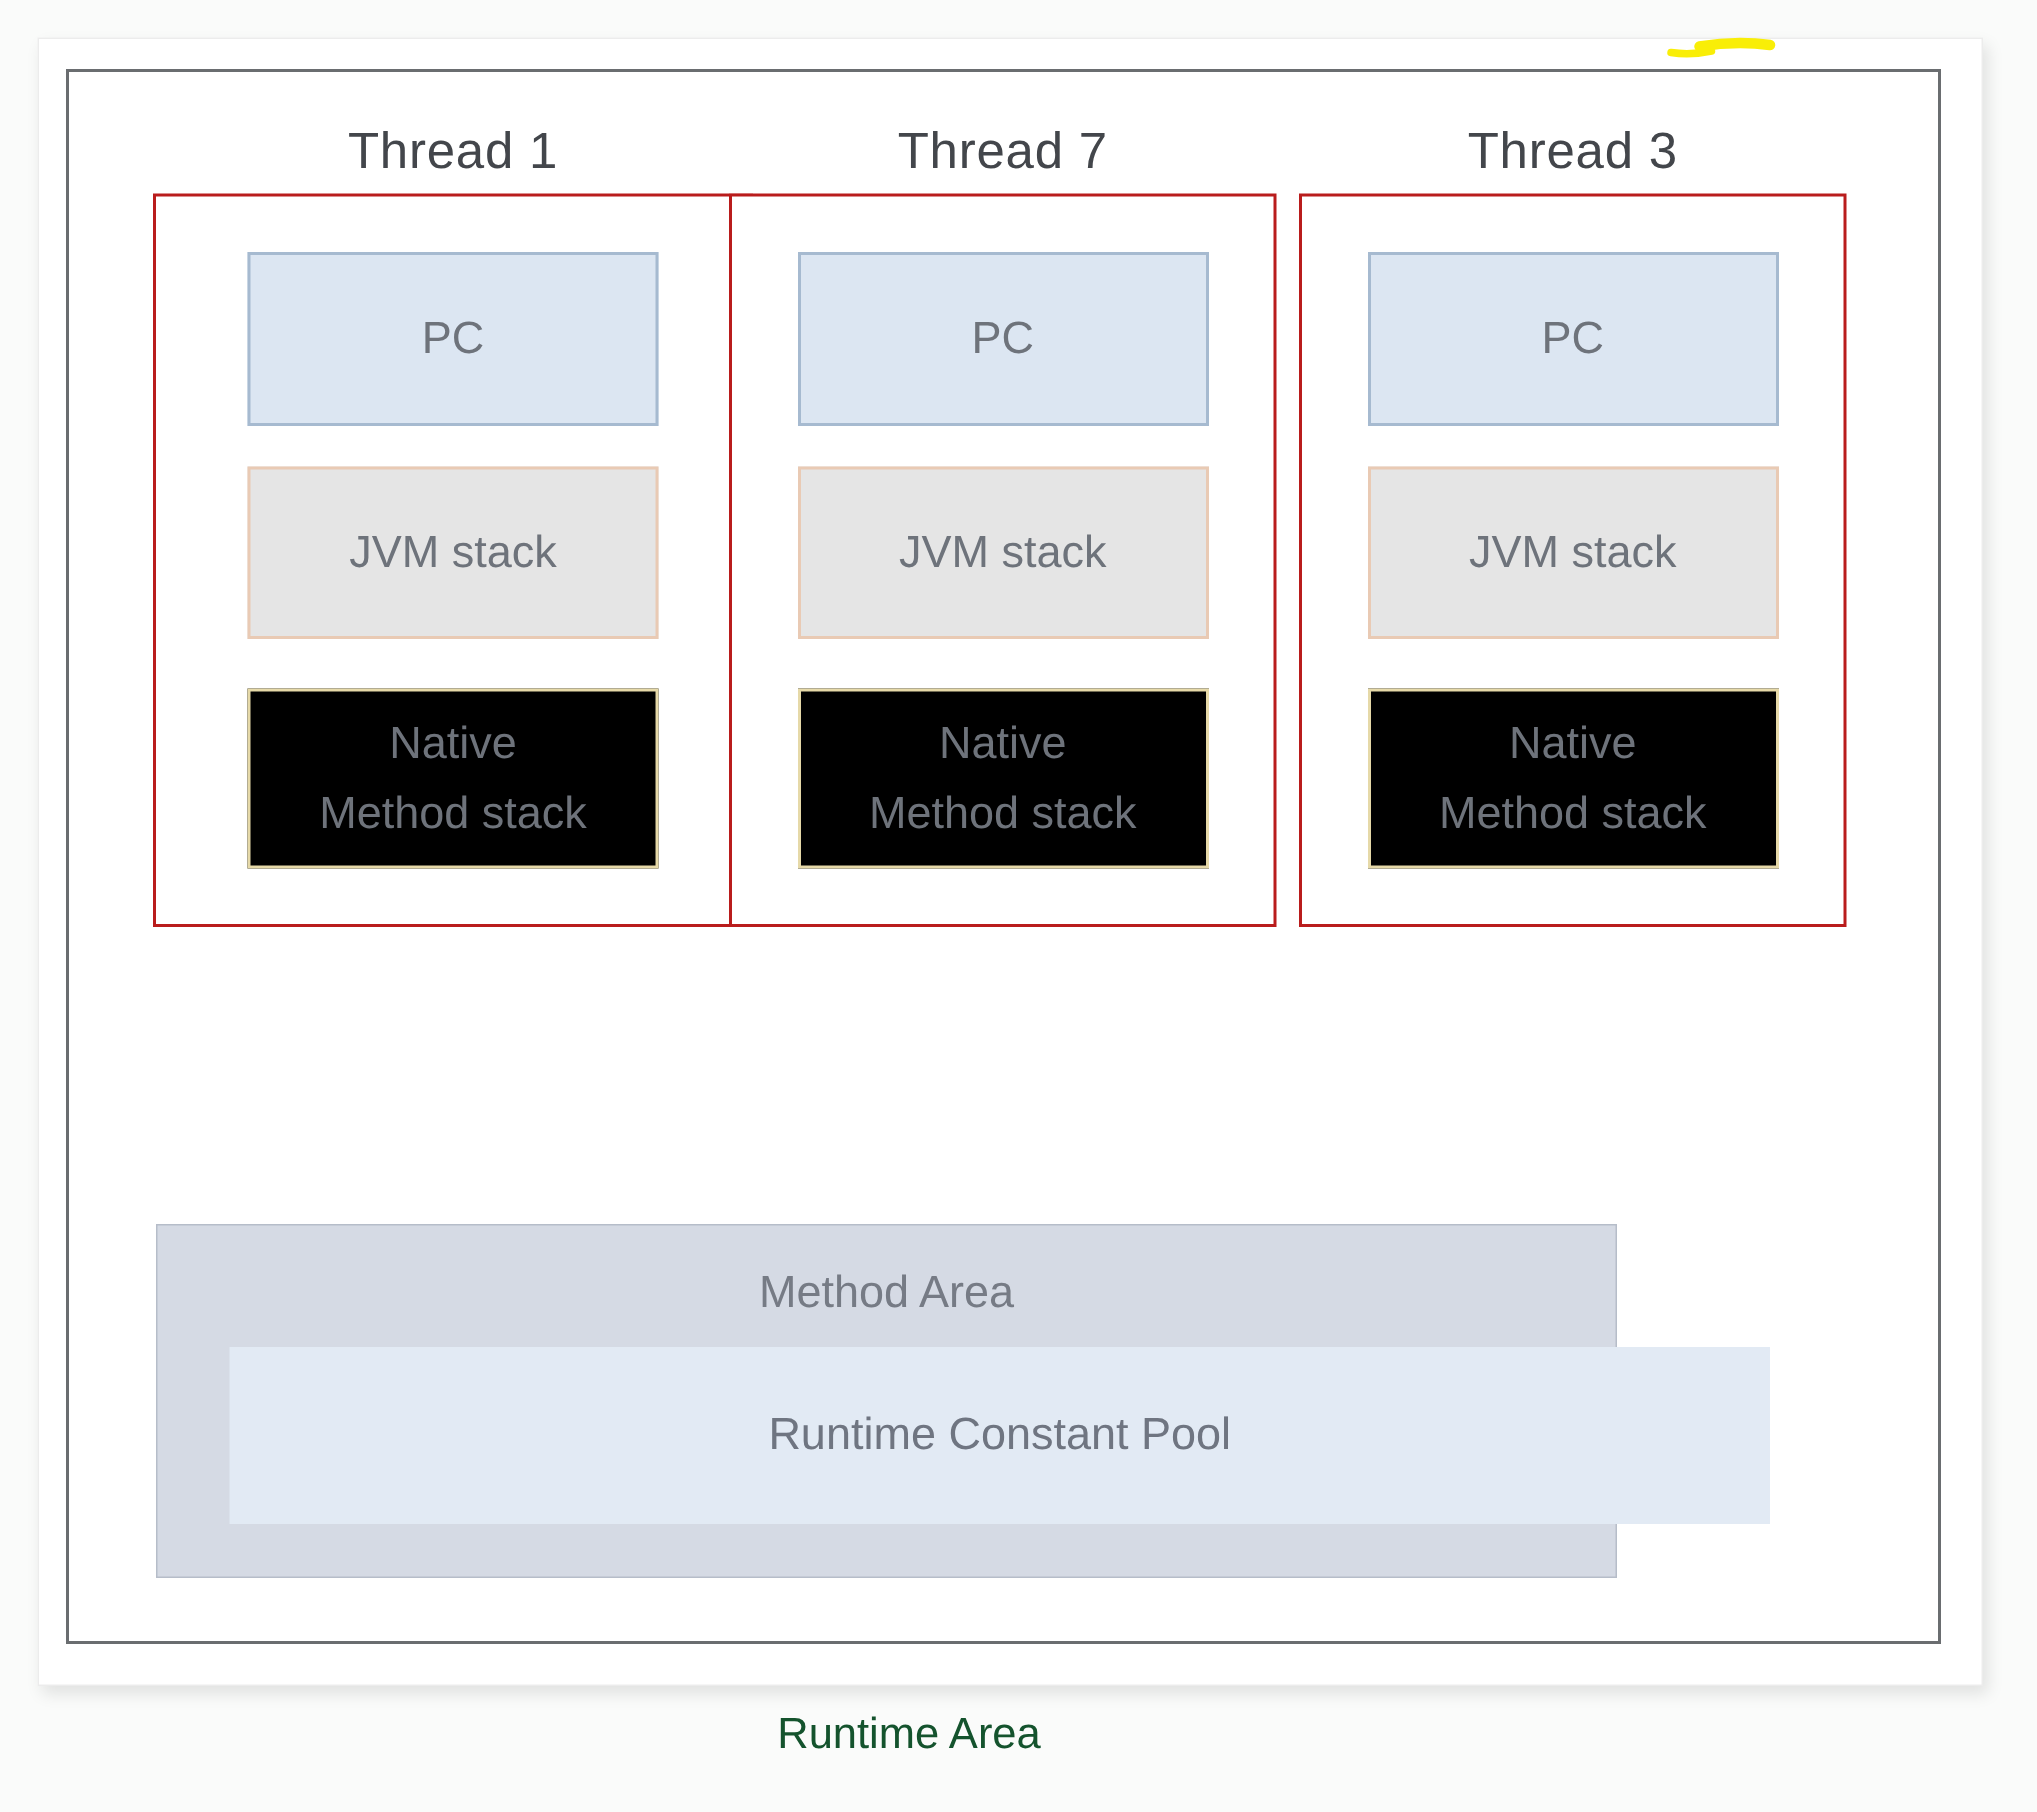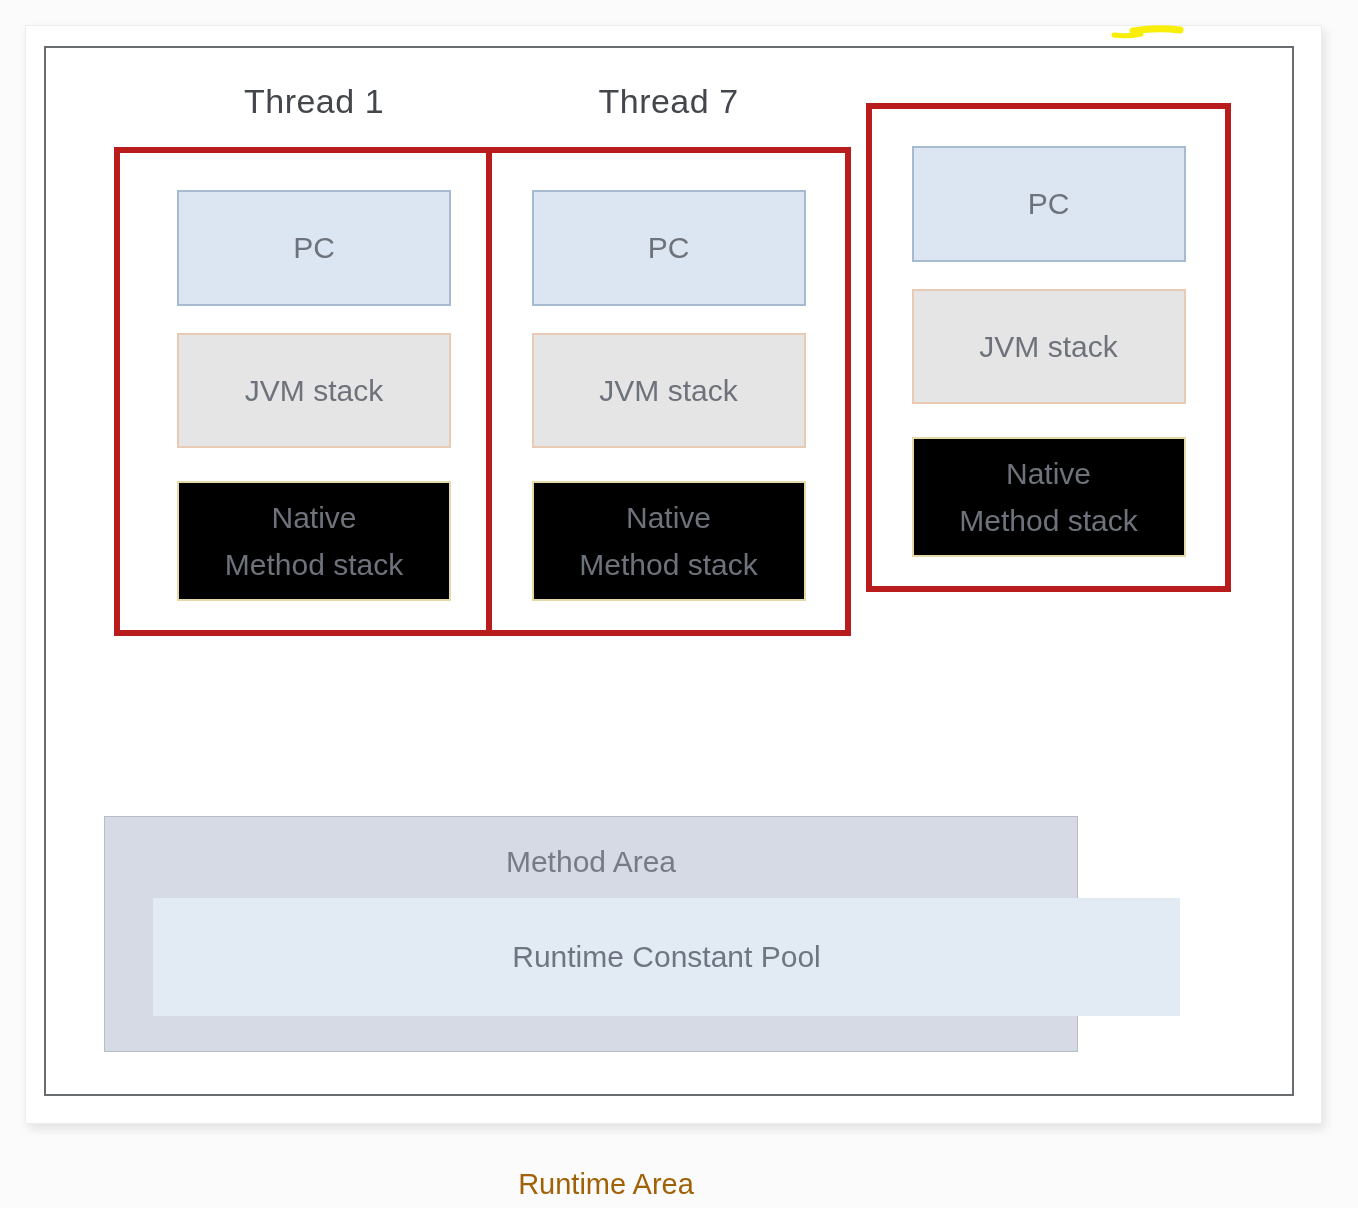--- a/index.html
+++ b/index.html
@@ -24,36 +24,36 @@
   .outline {
     position: absolute;
     left: 18px; top: 20px;
     width: 1250px; height: 1050px;
     border: 2px solid #6a6d70;
     background: #ffffff;
   }
 
   
   .thread { position: absolute; top: 53px; width: 365px; }
-  .thread-1 { left: 88px;  width: 400px; }
+  .thread-1 { left: 76px;  width: 400px; }
   .thread-2 { left: 460px; }
   .thread-3 { left: 840px; }
 
   .thread-title {
     height: 44px;
     line-height: 44px;
     text-align: center;
     font-size: 34px;
     color: #43464b;
     letter-spacing: 0.5px;
   }
   .thread-box {
-    margin-top: 24px;
+    margin-top: 6px;
     height: 489px;
-    border: 6px solid #b91c1c;
+    border: 2px solid #b91c1c;
     background: #ffffff;
     position: relative;
   }
   .inner-box {
     position: absolute;
     left: 50%;
     transform: translateX(-50%);
     width: 274px;
     display: flex;
     flex-direction: column;
@@ -113,25 +113,25 @@
   }
 
   .highlight-mark {
     position: absolute;
     left: 1081px; top: -2px;
     width: 80px; height: 16px;
   }
 
   .caption {
     position: absolute;
-    left: 0; top: 1168px;
+    left: 0; top: 1140px;
     width: 1212px;
     text-align: center;
     font-size: 29px;
-    color: #a16207;
+    color: #14532d;
   }
 </style>
 </head>
 <body>
 
 <div class="stage">
   <div class="card">
 
     <div class="outline"></div>
 
@@ -153,20 +153,21 @@
         <div class="inner-box pc-box">PC</div>
         <div class="inner-box jvm-box">JVM stack</div>
         <div class="inner-box native-box">
           <span>Native</span>
           <span>Method stack</span>
         </div>
       </div>
     </div>
 
     <div class="thread thread-3">
+      <div class="thread-title">Thread 3</div>
       <div class="thread-box">
         <div class="inner-box pc-box">PC</div>
         <div class="inner-box jvm-box">JVM stack</div>
         <div class="inner-box native-box">
           <span>Native</span>
           <span>Method stack</span>
         </div>
       </div>
     </div>
 

